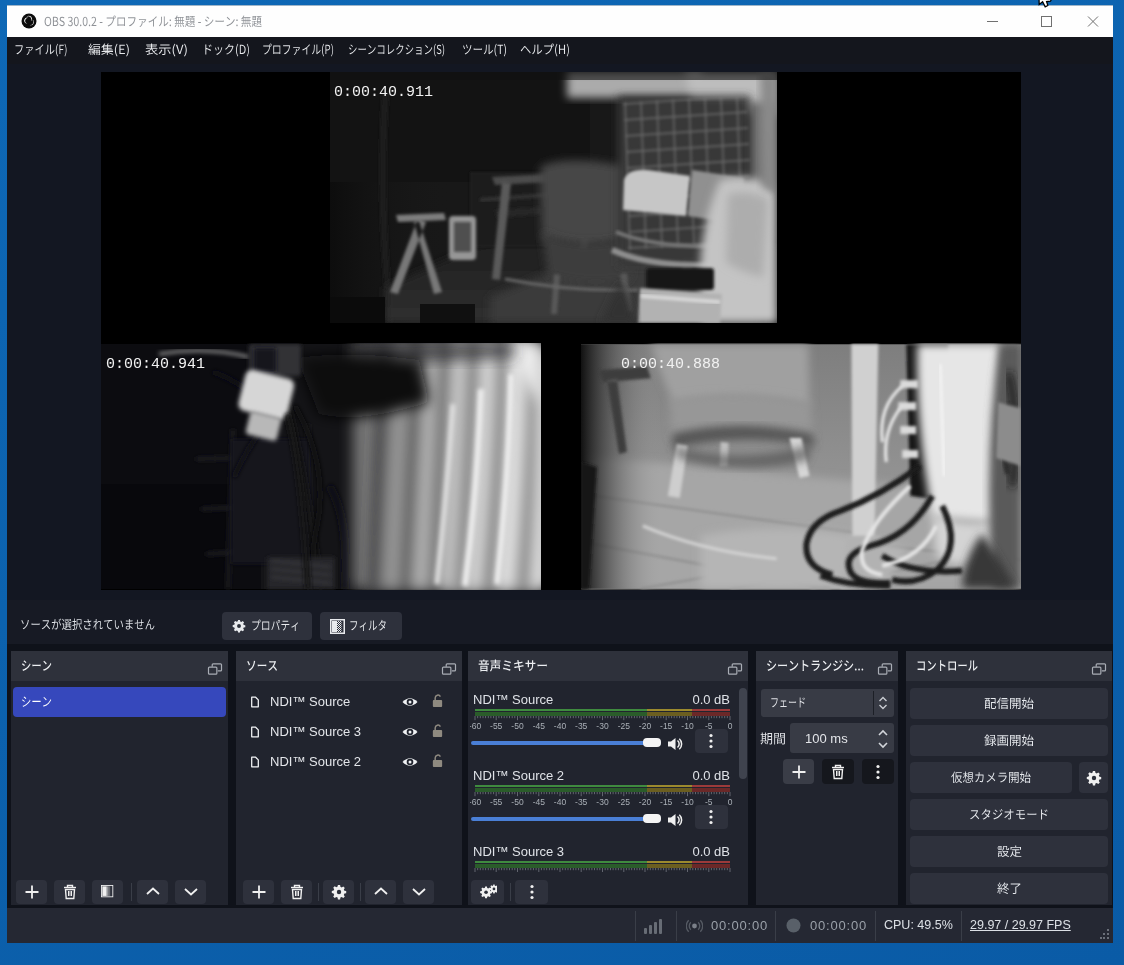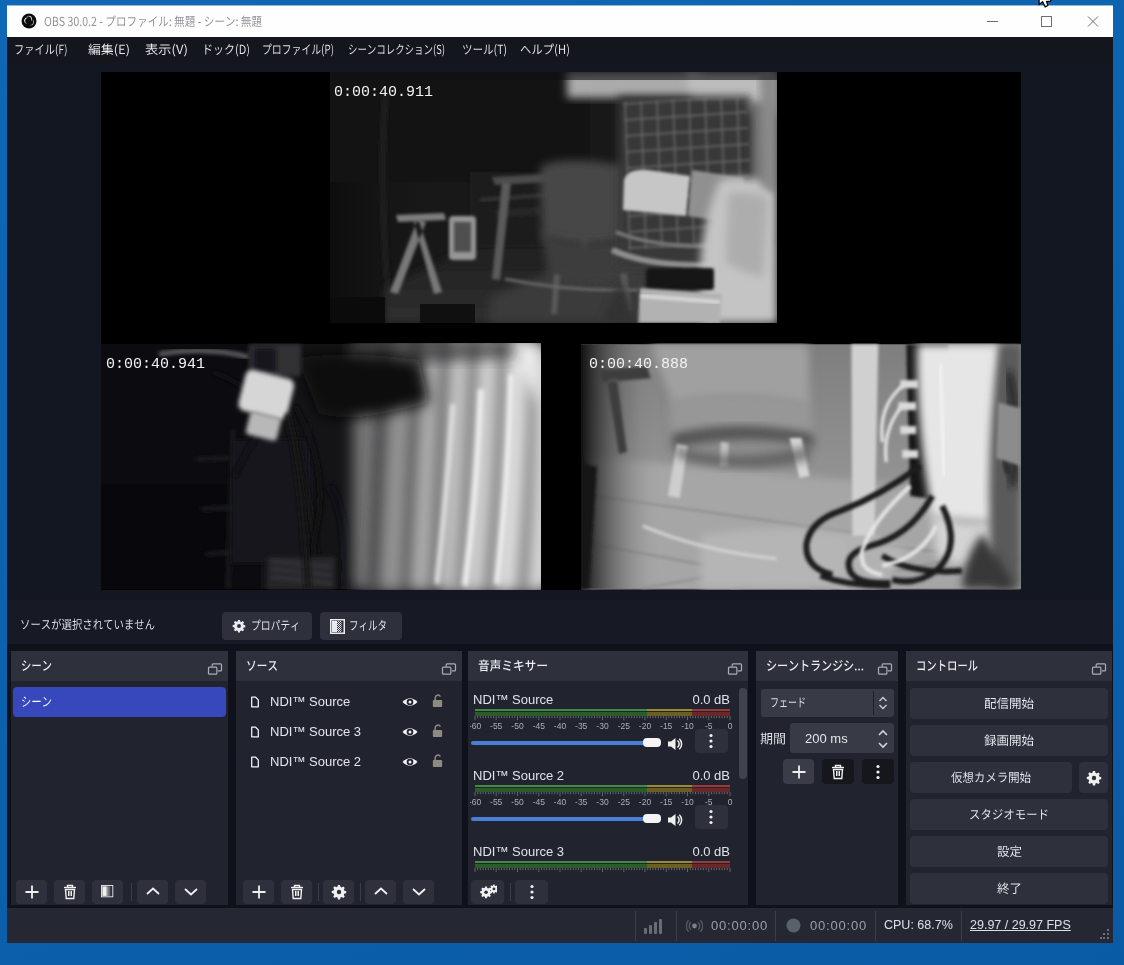--- a/index.html
+++ b/index.html
@@ -237,21 +237,21 @@
 </g>
 <path d="M420 0 L441 0 L441 245 L414 245 Q402 120 420 0 Z" fill="#5a5a5a" filter="url(#bC)"></path>
 <path d="M428 28 Q441 80 432 142" stroke="#1d1d1d" stroke-width="8" fill="none" filter="url(#bC)"></path>
 <path d="M430 60 Q418 90 428 130" stroke="#2e2e2e" stroke-width="6" fill="none" filter="url(#bC2)"></path>
 <path d="M402 190 Q420 215 436 245 L382 245 Q384 212 402 190 Z" fill="#383838" filter="url(#bC)"></path>
 <path d="M418 58 L441 64 L441 122 L416 114 Z" fill="#8c8c8c" filter="url(#bC2)"></path>
 <path d="M62 182 Q120 207 196 215" stroke="#d4d4d4" stroke-width="3" fill="none" filter="url(#bC2)"></path>
 </svg>
 <span class="abs" style="left:327px;top:79px;font:15px 'Liberation Mono',monospace;color:#f2f2f2;white-space:nowrap;">0:00:40.911</span>
 <span class="abs" style="left:99px;top:351px;font:15px 'Liberation Mono',monospace;color:#f2f2f2;white-space:nowrap;">0:00:40.941</span>
-<span class="abs" style="left:582px;top:351px;font:15px 'Liberation Mono',monospace;color:#f2f2f2;white-space:nowrap;">0:00:40.888</span>
+<span class="abs" style="left:614px;top:351px;font:15px 'Liberation Mono',monospace;color:#f2f2f2;white-space:nowrap;">0:00:40.888</span>
 <div class="abs" style="left:0;top:595px;width:1106px;height:44px;background:#171a24"></div>
 <svg class="abs" style="left:13px;top:613px" width="136" height="17" viewBox="0 0 136 17">
       <path transform="translate(0,11.0) scale(0.8308,1)" d="M3.3 -0.5Q4.9 -1.1 5.9 -2Q7 -3 7.7 -4Q8.4 -5.1 8.8 -6.2Q9.1 -7.2 9.3 -8.1Q9.3 -8.4 9.4 -8.7Q9.4 -9 9.4 -9.1L10.6 -9Q10.5 -8.7 10.5 -8.4Q10.4 -8.1 10.4 -8Q10.2 -6.9 9.8 -5.7Q9.4 -4.6 8.7 -3.5Q7.9 -2.4 6.8 -1.4Q5.8 -0.4 4.2 0.3ZM2.5 -9Q2.7 -8.7 3 -8.2Q3.3 -7.7 3.6 -7.2Q3.9 -6.7 4.2 -6.2Q4.5 -5.7 4.6 -5.4L3.6 -4.9Q3.4 -5.3 3.2 -5.8Q2.9 -6.3 2.6 -6.8Q2.3 -7.3 2 -7.8Q1.7 -8.2 1.6 -8.5Z M13.8 -5.4Q14 -5.4 14.2 -5.4Q14.5 -5.4 14.8 -5.4Q15.2 -5.3 15.5 -5.3Q15.7 -5.3 16.1 -5.3Q16.6 -5.3 17.1 -5.3Q17.7 -5.3 18.3 -5.3Q18.9 -5.3 19.6 -5.3Q20.2 -5.3 20.8 -5.3Q21.3 -5.3 21.7 -5.3Q22.2 -5.3 22.4 -5.3Q22.8 -5.3 23.2 -5.4Q23.5 -5.4 23.7 -5.4V-4.2Q23.5 -4.2 23.2 -4.2Q22.8 -4.2 22.4 -4.2Q22.2 -4.2 21.8 -4.2Q21.3 -4.2 20.8 -4.2Q20.2 -4.2 19.6 -4.2Q18.9 -4.2 18.3 -4.2Q17.7 -4.2 17.1 -4.2Q16.6 -4.2 16.1 -4.2Q15.7 -4.2 15.5 -4.2Q15 -4.2 14.5 -4.2Q14.1 -4.2 13.8 -4.2Z M35 -8.4Q34.9 -8.3 34.8 -8.1Q34.7 -7.9 34.7 -7.8Q34.4 -7.2 34.1 -6.5Q33.7 -5.7 33.2 -5Q32.7 -4.3 32.2 -3.7Q31.5 -2.9 30.7 -2.2Q29.9 -1.4 29 -0.8Q28 -0.2 27 0.3L26.2 -0.6Q27.3 -1 28.2 -1.6Q29.1 -2.1 29.9 -2.9Q30.8 -3.6 31.4 -4.3Q31.8 -4.8 32.2 -5.4Q32.7 -6 33 -6.6Q33.3 -7.2 33.5 -7.8Q33.4 -7.8 33 -7.8Q32.6 -7.8 32.1 -7.8Q31.6 -7.8 31 -7.8Q30.5 -7.8 30 -7.8Q29.4 -7.8 29.1 -7.8Q28.7 -7.8 28.6 -7.8Q28.4 -7.8 28.1 -7.7Q27.8 -7.7 27.6 -7.7Q27.4 -7.7 27.3 -7.7V-8.8Q27.4 -8.8 27.7 -8.8Q27.9 -8.8 28.2 -8.8Q28.4 -8.7 28.6 -8.7Q28.7 -8.7 29.1 -8.7Q29.5 -8.7 30 -8.7Q30.5 -8.7 31 -8.7Q31.6 -8.7 32.1 -8.7Q32.6 -8.7 32.9 -8.7Q33.3 -8.7 33.4 -8.7Q33.7 -8.7 34 -8.8Q34.2 -8.8 34.4 -8.8ZM32.4 -4.3Q32.9 -3.9 33.4 -3.4Q34 -2.9 34.5 -2.3Q35 -1.8 35.5 -1.3Q35.9 -0.8 36.2 -0.4L35.4 0.3Q34.9 -0.3 34.3 -1Q33.7 -1.6 33 -2.3Q32.3 -3 31.7 -3.6Z M42.8 -9.7Q42.8 -9.5 42.7 -9.3Q42.7 -9.2 42.7 -9Q42.6 -8.7 42.6 -8.4Q42.5 -8 42.4 -7.5Q42.3 -7.1 42.2 -6.7Q42.1 -6.2 41.9 -5.5Q41.7 -4.8 41.5 -4.1Q41.3 -3.3 41 -2.6Q40.7 -1.8 40.3 -1Q39.9 -0.2 39.5 0.4L38.5 0Q38.9 -0.5 39.3 -1.3Q39.7 -2 40 -2.7Q40.3 -3.5 40.5 -4.3Q40.8 -5 41 -5.6Q41.1 -6.3 41.2 -6.7Q41.4 -7.5 41.5 -8.3Q41.6 -9.1 41.6 -9.8ZM47.1 -8.3Q47.4 -7.9 47.7 -7.3Q48.1 -6.7 48.4 -6.1Q48.7 -5.5 49 -4.9Q49.2 -4.3 49.4 -3.8L48.4 -3.4Q48.3 -3.8 48 -4.5Q47.8 -5.1 47.5 -5.7Q47.2 -6.3 46.9 -6.9Q46.5 -7.5 46.2 -7.9ZM38.3 -7Q38.6 -6.9 38.9 -7Q39.1 -7 39.4 -7Q39.7 -7 40.1 -7Q40.6 -7 41.1 -7.1Q41.6 -7.1 42.1 -7.2Q42.6 -7.2 43.1 -7.2Q43.5 -7.3 43.7 -7.3Q44.3 -7.3 44.8 -7.1Q45.2 -6.9 45.5 -6.5Q45.8 -6 45.8 -5.2Q45.8 -4.4 45.7 -3.6Q45.6 -2.7 45.5 -1.9Q45.3 -1.2 45 -0.6Q44.8 -0 44.3 0.2Q43.8 0.4 43.2 0.4Q42.9 0.4 42.5 0.3Q42 0.3 41.8 0.2L41.6 -0.8Q41.9 -0.7 42.1 -0.7Q42.4 -0.6 42.7 -0.6Q42.9 -0.6 43.1 -0.6Q43.5 -0.6 43.7 -0.7Q44 -0.8 44.2 -1.2Q44.4 -1.6 44.5 -2.3Q44.7 -2.9 44.7 -3.6Q44.8 -4.4 44.8 -5Q44.8 -5.6 44.6 -5.9Q44.5 -6.2 44.2 -6.3Q43.9 -6.4 43.5 -6.4Q43.2 -6.4 42.6 -6.3Q42.1 -6.3 41.5 -6.2Q40.9 -6.2 40.3 -6.1Q39.8 -6.1 39.5 -6Q39.3 -6 39 -6Q38.7 -5.9 38.4 -5.9ZM47.2 -10.1Q47.4 -9.9 47.6 -9.6Q47.8 -9.2 48 -8.9Q48.1 -8.6 48.3 -8.4L47.6 -8.1Q47.5 -8.3 47.3 -8.6Q47.1 -8.9 46.9 -9.3Q46.7 -9.6 46.6 -9.8ZM48.6 -10.6Q48.8 -10.4 49 -10Q49.2 -9.7 49.4 -9.4Q49.6 -9.1 49.7 -8.9L49 -8.6Q48.8 -9 48.5 -9.5Q48.2 -9.9 48 -10.3Z M53 -5.6V-1.1H52.1V-4.7H50.6V-5.6ZM53 -1.5Q53.4 -0.8 54.3 -0.5Q55.1 -0.1 56.2 -0.1Q56.7 -0.1 57.5 -0.1Q58.2 -0.1 59.1 -0.1Q59.9 -0.1 60.7 -0.1Q61.5 -0.1 62.1 -0.2Q62 -0.1 62 0.1Q61.9 0.2 61.8 0.4Q61.8 0.6 61.8 0.7Q61.2 0.7 60.5 0.8Q59.8 0.8 59 0.8Q58.2 0.8 57.5 0.8Q56.7 0.8 56.2 0.8Q54.9 0.7 54.1 0.4Q53.2 -0 52.6 -0.7Q52.2 -0.3 51.8 0.1Q51.4 0.5 50.9 0.9L50.4 0Q50.8 -0.3 51.3 -0.7Q51.8 -1.1 52.2 -1.5ZM50.6 -9.7 51.4 -10.2Q51.7 -9.9 52.1 -9.5Q52.5 -9.2 52.8 -8.8Q53.1 -8.4 53.3 -8.1L52.5 -7.6Q52.3 -7.9 52 -8.3Q51.7 -8.7 51.4 -9Q51 -9.4 50.6 -9.7ZM53.9 -5.2H61.5V-4.5H53.9ZM53.5 -3.3H61.9V-2.6H53.5ZM55.8 -6.1H56.7V-2.9H55.8ZM58.7 -6.1H59.6V-2.9H58.7ZM54.2 -8.5H56.4V-9.4H53.8V-10H57.3V-7.9H54.2ZM54 -8.5H54.8V-7.2Q54.8 -7.1 54.9 -7Q54.9 -7 55.2 -7Q55.3 -7 55.5 -7Q55.7 -7 55.9 -7Q56.1 -7 56.3 -7Q56.5 -7 56.6 -7Q56.8 -7 56.9 -7.1Q57 -7.2 57 -7.6Q57.1 -7.5 57.3 -7.4Q57.5 -7.4 57.7 -7.3Q57.6 -6.7 57.4 -6.5Q57.2 -6.3 56.7 -6.3Q56.6 -6.3 56.4 -6.3Q56.2 -6.3 55.9 -6.3Q55.7 -6.3 55.4 -6.3Q55.2 -6.3 55.1 -6.3Q54.7 -6.3 54.4 -6.4Q54.2 -6.4 54.1 -6.7Q54 -6.9 54 -7.2ZM58.4 -8.5H60.5V-9.4H57.9V-10H61.3V-7.9H58.4ZM58.1 -8.5H58.9V-7.2Q58.9 -7.1 59 -7Q59.1 -7 59.4 -7Q59.5 -7 59.7 -7Q59.9 -7 60.1 -7Q60.3 -7 60.6 -7Q60.8 -7 60.9 -7Q61.1 -7 61.2 -7.1Q61.2 -7.2 61.3 -7.6Q61.4 -7.5 61.6 -7.5Q61.8 -7.4 62 -7.4Q61.9 -6.7 61.7 -6.5Q61.5 -6.3 61 -6.3Q60.9 -6.3 60.7 -6.3Q60.4 -6.3 60.1 -6.3Q59.8 -6.3 59.6 -6.3Q59.4 -6.3 59.3 -6.3Q58.8 -6.3 58.6 -6.4Q58.3 -6.4 58.2 -6.7Q58.1 -6.9 58.1 -7.2ZM58.5 -2 59.2 -2.4Q59.6 -2.2 60.1 -1.9Q60.6 -1.7 61 -1.4Q61.4 -1.1 61.7 -0.9L60.8 -0.5Q60.4 -0.8 59.8 -1.2Q59.1 -1.7 58.5 -2ZM56.2 -2.4 57 -2.1Q56.6 -1.7 55.9 -1.3Q55.2 -0.8 54.5 -0.5Q54.5 -0.6 54.4 -0.7Q54.2 -0.8 54.1 -0.9Q54 -1 53.9 -1.1Q54.5 -1.4 55.1 -1.7Q55.8 -2.1 56.2 -2.4Z M68.2 -9.8H69.1V-5.5Q69.1 -4.8 69.1 -3.9Q69 -3 68.8 -2.2Q68.6 -1.3 68.2 -0.5Q67.8 0.3 67.2 1Q67.1 0.9 67 0.8Q66.8 0.7 66.7 0.5Q66.6 0.4 66.5 0.4Q67.1 -0.2 67.4 -1Q67.7 -1.7 67.9 -2.5Q68.1 -3.3 68.1 -4Q68.2 -4.8 68.2 -5.5ZM71.5 -5.1Q71.8 -3.9 72.2 -2.9Q72.6 -1.8 73.2 -1Q73.9 -0.2 74.7 0.2Q74.6 0.3 74.5 0.4Q74.4 0.6 74.3 0.7Q74.1 0.9 74.1 1Q73.1 0.5 72.5 -0.4Q71.8 -1.3 71.4 -2.4Q70.9 -3.6 70.6 -4.9ZM68.6 -9.8H74V-4.7H68.6V-5.6H73.1V-8.9H68.6ZM63.1 -8H67.6V-7.1H63.1ZM65 -10.5H65.9V-0.1Q65.9 0.3 65.7 0.5Q65.6 0.7 65.4 0.8Q65.1 0.9 64.7 1Q64.2 1 63.5 1Q63.5 0.8 63.4 0.6Q63.3 0.3 63.2 0.1Q63.7 0.1 64.1 0.1Q64.5 0.1 64.7 0.1Q64.8 0.1 64.9 0.1Q65 0 65 -0.1ZM62.9 -3.9Q63.5 -4 64.3 -4.2Q65 -4.4 65.9 -4.6Q66.7 -4.8 67.6 -5L67.7 -4.1Q66.5 -3.8 65.3 -3.5Q64.1 -3.2 63.2 -3Z M81.5 -8.9Q81.5 -9.1 81.4 -9.3Q81.3 -9.6 81.2 -9.8L82.3 -10Q82.4 -9.6 82.5 -9.2Q82.6 -8.7 82.7 -8.2Q82.9 -7.8 83 -7.4Q83.3 -6.5 83.8 -5.7Q84.2 -4.9 84.6 -4.4Q84.7 -4.2 84.9 -4Q85 -3.9 85.1 -3.7L84.6 -3Q84.4 -3.1 84 -3.1Q83.7 -3.2 83.2 -3.2Q82.8 -3.3 82.4 -3.3Q82 -3.3 81.6 -3.4L81.7 -4.2Q82 -4.2 82.4 -4.1Q82.8 -4.1 83.2 -4.1Q83.5 -4 83.8 -4Q83.5 -4.4 83.2 -4.9Q82.9 -5.5 82.6 -6Q82.3 -6.6 82.1 -7.2Q81.9 -7.7 81.8 -8.1Q81.6 -8.6 81.5 -8.9ZM77 -7.9Q78 -7.8 79 -7.7Q80 -7.7 80.9 -7.7Q81.7 -7.7 82.5 -7.8Q83 -7.8 83.5 -7.9Q84.1 -8 84.6 -8.2Q85.2 -8.3 85.7 -8.5L85.8 -7.5Q85.3 -7.3 84.8 -7.2Q84.3 -7.1 83.8 -7Q83.2 -7 82.8 -6.9Q81.6 -6.8 80.1 -6.8Q78.7 -6.8 77 -6.9ZM78.9 -3.9Q78.6 -3.4 78.5 -3Q78.3 -2.6 78.3 -2.2Q78.3 -1.3 79.1 -0.9Q79.9 -0.5 81.3 -0.4Q82.2 -0.4 83 -0.5Q83.8 -0.6 84.5 -0.7L84.4 0.3Q83.8 0.4 83 0.4Q82.2 0.5 81.2 0.5Q80 0.5 79.1 0.2Q78.3 -0.1 77.8 -0.6Q77.3 -1.2 77.3 -2Q77.3 -2.6 77.5 -3.1Q77.7 -3.6 77.9 -4.1Z M99.7 -1Q99.2 -0.5 98.6 -0.2Q98 0.1 97.4 0.1Q96.8 0.1 96.4 -0.3Q96 -0.7 96 -1.5Q96 -2 96.1 -2.6Q96.1 -3.2 96.2 -3.9Q96.3 -4.5 96.4 -5.1Q96.5 -5.7 96.5 -6.1Q96.5 -6.7 96.2 -6.9Q95.9 -7.2 95.5 -7.2Q95 -7.2 94.5 -6.9Q93.9 -6.7 93.4 -6.2Q92.8 -5.8 92.3 -5.3Q91.7 -4.7 91.3 -4.2L91.3 -5.4Q91.5 -5.7 91.9 -6Q92.3 -6.4 92.7 -6.7Q93.2 -7.1 93.7 -7.4Q94.2 -7.7 94.7 -7.9Q95.2 -8.1 95.7 -8.1Q96.3 -8.1 96.7 -7.9Q97.1 -7.7 97.3 -7.3Q97.4 -6.9 97.4 -6.4Q97.4 -6 97.4 -5.4Q97.3 -4.7 97.2 -4.1Q97.1 -3.4 97 -2.8Q97 -2.2 97 -1.8Q97 -1.4 97.1 -1.2Q97.3 -1 97.6 -1Q98.1 -1 98.6 -1.3Q99 -1.5 99.5 -2ZM91.3 -6.9Q91.1 -6.9 90.8 -6.9Q90.5 -6.8 90.1 -6.8Q89.7 -6.7 89.3 -6.7Q88.9 -6.6 88.6 -6.6L88.5 -7.6Q88.7 -7.6 88.9 -7.6Q89.1 -7.6 89.3 -7.6Q89.6 -7.6 89.9 -7.7Q90.3 -7.7 90.7 -7.8Q91.2 -7.8 91.5 -7.9Q91.9 -7.9 92.1 -8L92.5 -7.6Q92.4 -7.4 92.2 -7.2Q92.1 -7 92 -6.8Q91.8 -6.6 91.7 -6.4L91.3 -4.7Q91.1 -4.3 90.8 -3.9Q90.5 -3.4 90.1 -2.9Q89.8 -2.4 89.5 -1.9Q89.1 -1.4 88.8 -1L88.2 -1.9Q88.4 -2.2 88.7 -2.6Q89.1 -3 89.4 -3.5Q89.8 -4 90.1 -4.4Q90.4 -4.9 90.7 -5.3Q91 -5.7 91.1 -5.9L91.2 -6.6ZM91.2 -9Q91.2 -9.2 91.2 -9.5Q91.2 -9.7 91.1 -9.9L92.3 -9.9Q92.2 -9.6 92.2 -9.1Q92.1 -8.6 92 -7.8Q91.9 -7.1 91.9 -6.3Q91.8 -5.5 91.8 -4.7Q91.7 -4 91.7 -3.3Q91.7 -2.7 91.7 -2.3Q91.7 -1.8 91.8 -1.3Q91.8 -0.8 91.8 -0.3Q91.8 -0.1 91.8 0.1Q91.8 0.3 91.8 0.5H90.8Q90.8 0.3 90.8 0.1Q90.8 -0.1 90.8 -0.3Q90.8 -0.9 90.8 -1.3Q90.8 -1.8 90.8 -2.3Q90.8 -2.8 90.8 -3.5Q90.8 -3.7 90.9 -4.2Q90.9 -4.7 90.9 -5.3Q91 -5.9 91 -6.5Q91 -7.1 91.1 -7.6Q91.1 -8.1 91.1 -8.5Q91.2 -8.9 91.2 -9Z M101.1 -8.3Q101.4 -8.3 101.7 -8.3Q102 -8.4 102.2 -8.4Q102.5 -8.4 103 -8.5Q103.6 -8.5 104.4 -8.6Q105.1 -8.7 105.9 -8.7Q106.8 -8.8 107.7 -8.9Q108.3 -8.9 108.9 -9Q109.6 -9 110.1 -9.1Q110.6 -9.1 111 -9.1L111 -8.1Q110.7 -8.1 110.2 -8.1Q109.8 -8.1 109.3 -8Q108.9 -8 108.6 -7.9Q107.9 -7.7 107.4 -7.3Q106.8 -6.8 106.5 -6.3Q106.1 -5.7 105.9 -5.1Q105.7 -4.5 105.7 -3.9Q105.7 -3.2 106 -2.7Q106.2 -2.1 106.6 -1.7Q107.1 -1.4 107.6 -1.1Q108.2 -0.9 108.8 -0.8Q109.4 -0.7 110 -0.6L109.7 0.4Q109 0.4 108.3 0.2Q107.6 0 106.9 -0.3Q106.3 -0.6 105.8 -1.1Q105.3 -1.6 105 -2.2Q104.7 -2.9 104.7 -3.7Q104.7 -4.7 105.1 -5.5Q105.4 -6.4 105.9 -7Q106.5 -7.6 107.1 -7.9Q106.6 -7.9 106.1 -7.8Q105.5 -7.8 104.8 -7.7Q104.1 -7.6 103.4 -7.6Q102.8 -7.5 102.2 -7.4Q101.6 -7.3 101.2 -7.2Z M115.3 -8.7Q115.3 -8.6 115.2 -8.4Q115.2 -8.1 115.2 -7.9Q115.2 -7.7 115.2 -7.5Q115.2 -7.1 115.2 -6.6Q115.2 -6.1 115.2 -5.6Q115.2 -5.1 115.3 -4.6Q115.4 -3.5 115.6 -2.7Q115.8 -1.9 116.2 -1.5Q116.5 -1.1 117 -1.1Q117.2 -1.1 117.4 -1.3Q117.7 -1.5 117.9 -1.9Q118.1 -2.2 118.2 -2.7Q118.4 -3.2 118.5 -3.6L119.3 -2.7Q118.9 -1.7 118.6 -1.1Q118.2 -0.4 117.8 -0.2Q117.4 0.1 117 0.1Q116.4 0.1 115.8 -0.3Q115.3 -0.7 114.9 -1.7Q114.5 -2.7 114.3 -4.3Q114.2 -4.9 114.2 -5.5Q114.2 -6.1 114.2 -6.7Q114.2 -7.3 114.2 -7.6Q114.2 -7.9 114.1 -8.2Q114.1 -8.5 114.1 -8.7ZM121.8 -8.4Q122.1 -7.9 122.4 -7.4Q122.7 -6.8 123 -6.2Q123.3 -5.5 123.5 -4.8Q123.7 -4.2 123.8 -3.5Q123.9 -2.8 124 -2.2L123 -1.8Q122.9 -2.6 122.7 -3.5Q122.6 -4.4 122.3 -5.2Q122 -6 121.6 -6.8Q121.3 -7.5 120.8 -8Z M132.2 -9.9Q132.1 -9.8 132.1 -9.6Q132.1 -9.4 132.1 -9.1Q132.1 -8.9 132.1 -8.5Q132.1 -8.1 132.1 -7.7Q132.1 -7.2 132.1 -6.7Q132.1 -6.3 132.1 -5.9Q132.1 -5.2 132.1 -4.6Q132.1 -3.9 132.2 -3.2Q132.2 -2.6 132.2 -2Q132.3 -1.5 132.3 -1.2Q132.3 -0.7 132 -0.3Q131.8 0.1 131.4 0.3Q130.9 0.6 130.1 0.6Q128.7 0.6 128 0.1Q127.3 -0.4 127.3 -1.3Q127.3 -1.8 127.6 -2.3Q128 -2.7 128.6 -2.9Q129.3 -3.2 130.2 -3.2Q131.2 -3.2 132 -2.9Q132.9 -2.7 133.6 -2.4Q134.3 -2 134.9 -1.6Q135.5 -1.2 135.8 -1L135.2 -0.1Q134.8 -0.5 134.3 -0.9Q133.7 -1.3 133.1 -1.6Q132.4 -1.9 131.6 -2.1Q130.9 -2.4 130 -2.4Q129.1 -2.4 128.7 -2.1Q128.2 -1.7 128.2 -1.3Q128.2 -1 128.4 -0.8Q128.6 -0.6 128.9 -0.4Q129.3 -0.3 129.9 -0.3Q130.3 -0.3 130.6 -0.4Q130.9 -0.5 131.1 -0.7Q131.3 -1 131.3 -1.4Q131.3 -1.8 131.2 -2.3Q131.2 -2.9 131.2 -3.6Q131.2 -4.2 131.2 -4.8Q131.1 -5.4 131.1 -5.9Q131.1 -6.3 131.1 -6.7Q131.1 -7.2 131.1 -7.6Q131.1 -8 131.1 -8.4Q131.1 -8.8 131.1 -9.2Q131.1 -9.3 131.1 -9.6Q131.1 -9.8 131.1 -9.9ZM127.4 -8.6Q127.7 -8.5 128.1 -8.5Q128.5 -8.4 129 -8.4Q129.4 -8.3 129.8 -8.3Q130.3 -8.3 130.6 -8.3Q131.8 -8.3 133 -8.4Q134.2 -8.5 135.5 -8.7L135.5 -7.8Q134.8 -7.7 133.9 -7.6Q133.1 -7.5 132.3 -7.5Q131.4 -7.4 130.6 -7.4Q130.2 -7.4 129.6 -7.5Q129 -7.5 128.4 -7.5Q127.8 -7.6 127.4 -7.6ZM127.3 -5.9Q127.7 -5.9 128.1 -5.8Q128.5 -5.8 128.9 -5.7Q129.3 -5.7 129.7 -5.7Q130.1 -5.7 130.5 -5.7Q131.4 -5.7 132.2 -5.7Q133.1 -5.8 133.9 -5.8Q134.8 -5.9 135.6 -6L135.6 -5.1Q134.9 -5 134.3 -5Q133.7 -4.9 133.1 -4.9Q132.5 -4.8 131.8 -4.8Q131.2 -4.8 130.5 -4.8Q130 -4.8 129.5 -4.8Q128.9 -4.8 128.3 -4.9Q127.8 -4.9 127.3 -5Z M146.7 -9.6Q146.7 -9.5 146.7 -9.4Q146.7 -9.2 146.7 -9Q146.7 -8.9 146.7 -8.7Q146.7 -8.3 146.7 -7.9Q146.7 -7.5 146.7 -7.1Q146.7 -6.8 146.7 -6.4Q146.6 -6 146.6 -5.4Q146.6 -4.8 146.6 -4.3Q146.5 -3.8 146.5 -3.5Q146.4 -3.1 146.2 -2.9Q145.9 -2.8 145.5 -2.8Q145.3 -2.8 145 -2.8Q144.6 -2.8 144.3 -2.9Q144 -2.9 143.9 -2.9L143.9 -3.8Q144.2 -3.7 144.6 -3.7Q144.9 -3.6 145.1 -3.6Q145.4 -3.6 145.5 -3.7Q145.6 -3.8 145.6 -4Q145.6 -4.2 145.7 -4.6Q145.7 -5 145.7 -5.5Q145.7 -6 145.7 -6.4Q145.8 -6.8 145.8 -7.2Q145.8 -7.6 145.8 -8Q145.8 -8.4 145.8 -8.7Q145.8 -8.8 145.7 -9Q145.7 -9.2 145.7 -9.4Q145.7 -9.5 145.7 -9.6ZM141.8 -9.2Q141.8 -9 141.8 -8.8Q141.8 -8.5 141.8 -8.2Q141.8 -7.8 141.7 -7.2Q141.7 -6.6 141.7 -5.9Q141.7 -5.2 141.7 -4.6Q141.7 -3.9 141.7 -3.4Q141.7 -2.8 141.7 -2.6Q141.8 -2.1 141.8 -1.7Q141.9 -1.4 142.1 -1.2Q142.3 -0.9 142.7 -0.9Q143.2 -0.8 144 -0.8Q144.6 -0.8 145.3 -0.8Q146 -0.8 146.7 -0.9Q147.3 -1 147.7 -1L147.6 0Q147.2 0 146.6 0.1Q146 0.1 145.3 0.2Q144.6 0.2 144 0.2Q142.9 0.2 142.3 0.1Q141.7 -0.1 141.3 -0.4Q141 -0.7 140.9 -1.2Q140.8 -1.7 140.8 -2.4Q140.8 -2.7 140.8 -3.2Q140.8 -3.7 140.8 -4.3Q140.8 -4.9 140.8 -5.5Q140.8 -6.1 140.8 -6.7Q140.8 -7.2 140.8 -7.6Q140.8 -8 140.8 -8.2Q140.8 -8.5 140.8 -8.7Q140.8 -9 140.7 -9.2ZM138.1 -6.3Q138.4 -6.3 138.7 -6.3Q139 -6.3 139.4 -6.3Q139.8 -6.4 140.5 -6.4Q141.3 -6.5 142.3 -6.6Q143.2 -6.7 144.3 -6.8Q145.3 -6.9 146.3 -7Q147.3 -7 148 -7.1Q148.3 -7.1 148.5 -7.1Q148.8 -7.1 149 -7.1V-6.2Q148.9 -6.2 148.8 -6.2Q148.6 -6.2 148.4 -6.2Q148.2 -6.2 148 -6.2Q147.5 -6.2 146.8 -6.1Q146.1 -6.1 145.3 -6Q144.4 -5.9 143.6 -5.8Q142.7 -5.8 141.9 -5.7Q141.1 -5.6 140.5 -5.5Q139.8 -5.4 139.4 -5.4Q139.2 -5.4 139 -5.3Q138.8 -5.3 138.6 -5.3Q138.3 -5.3 138.2 -5.2Z M156.8 -9.3Q156.8 -9.2 156.7 -9Q156.5 -8.8 156.4 -8.7Q156.2 -8.3 155.9 -7.8Q155.6 -7.3 155.3 -6.7Q155 -6.1 154.6 -5.6Q154.3 -5 154.1 -4.5Q154.5 -4.9 155 -5.1Q155.5 -5.3 155.9 -5.3Q156.6 -5.3 157 -4.9Q157.4 -4.5 157.4 -3.8Q157.4 -3.4 157.4 -3Q157.4 -2.6 157.4 -2.2Q157.4 -1.8 157.5 -1.5Q157.5 -1 157.8 -0.8Q158.1 -0.6 158.5 -0.6Q159 -0.6 159.4 -0.9Q159.8 -1.1 160.1 -1.6Q160.5 -2.1 160.7 -2.6Q160.9 -3.1 161 -3.6L161.8 -3Q161.5 -1.9 161 -1.2Q160.6 -0.4 159.9 0Q159.2 0.5 158.3 0.5Q157.7 0.5 157.3 0.2Q156.9 -0 156.7 -0.4Q156.5 -0.8 156.5 -1.1Q156.5 -1.5 156.5 -1.9Q156.5 -2.3 156.5 -2.8Q156.5 -3.2 156.4 -3.5Q156.4 -3.9 156.2 -4.1Q156 -4.4 155.5 -4.4Q155 -4.4 154.6 -4.1Q154.1 -3.8 153.7 -3.3Q153.3 -2.9 153.1 -2.4Q153 -2.1 152.8 -1.7Q152.6 -1.3 152.5 -0.9Q152.3 -0.5 152.2 -0.1Q152.1 0.2 152 0.5L150.9 0.1Q151.2 -0.5 151.5 -1.3Q151.9 -2.2 152.3 -3.1Q152.8 -4 153.2 -4.8Q153.6 -5.7 154.1 -6.5Q154.5 -7.3 154.8 -7.9Q155.1 -8.5 155.3 -8.8Q155.4 -9 155.5 -9.2Q155.6 -9.5 155.7 -9.7Z" fill="#dfe2e7"></path>
     </svg>
 <div class="ibtn" style="left:215px;top:607px;width:90px;height:28px"></div>
 <div class="ibtn" style="left:313px;top:607px;width:82px;height:28px"></div>
 <svg class="abs" style="left:225px;top:614px" width="14" height="14" viewBox="0 0 16 16">
       <path fill="#e8eaed" d="M6.9 1h2.2l.3 1.8 1.3.6 1.6-1 1.5 1.6-1 1.5.6 1.3 1.8.3v2.2l-1.8.3-.6 1.3 1 1.6-1.5 1.5-1.6-1-1.3.6-.3 1.8H6.9l-.3-1.8-1.3-.6-1.6 1-1.5-1.5 1-1.6-.6-1.3L.8 9.1V6.9l1.8-.3.6-1.3-1-1.6 1.5-1.5 1.6 1 1.3-.6z"></path>
       <circle cx="8" cy="8" r="2.2" fill="#2b2f39"></circle>
     </svg>
@@ -826,21 +826,21 @@
       <path transform="translate(0,11.0) scale(0.7200,1)" d="M10.8 -8.3Q10.7 -8.2 10.7 -8Q10.6 -7.9 10.6 -7.7Q10.5 -7.2 10.3 -6.6Q10.2 -6 9.9 -5.4Q9.7 -4.7 9.4 -4.1Q9.1 -3.6 8.7 -3.1Q8.1 -2.3 7.4 -1.7Q6.7 -1.1 5.8 -0.6Q4.9 -0.1 3.8 0.3L2.9 -0.7Q4.2 -1 5.1 -1.4Q5.9 -1.9 6.6 -2.4Q7.3 -3 7.8 -3.7Q8.3 -4.2 8.6 -5Q8.9 -5.7 9.1 -6.4Q9.4 -7.1 9.5 -7.7Q9.3 -7.7 8.8 -7.7Q8.3 -7.7 7.6 -7.7Q7 -7.7 6.3 -7.7Q5.5 -7.7 4.9 -7.7Q4.2 -7.7 3.7 -7.7Q3.2 -7.7 3.1 -7.7Q2.7 -7.7 2.4 -7.7Q2.1 -7.7 1.8 -7.7V-8.8Q2 -8.8 2.2 -8.8Q2.4 -8.8 2.6 -8.7Q2.9 -8.7 3.1 -8.7Q3.2 -8.7 3.6 -8.7Q4 -8.7 4.5 -8.7Q5 -8.7 5.7 -8.7Q6.3 -8.7 6.9 -8.7Q7.5 -8.7 8 -8.7Q8.5 -8.7 8.9 -8.7Q9.2 -8.7 9.3 -8.7Q9.5 -8.7 9.7 -8.7Q9.8 -8.8 10 -8.8Z M15 -6.5Q15.3 -6.4 15.5 -6.4Q15.8 -6.4 15.9 -6.4H21.7Q21.9 -6.4 22.1 -6.4Q22.4 -6.4 22.5 -6.5V-5.5Q22.4 -5.5 22.1 -5.5Q21.9 -5.5 21.7 -5.5H15.9Q15.8 -5.5 15.5 -5.5Q15.2 -5.5 15 -5.5ZM18.2 -0.4V-5.9H19.2V-0.4ZM14.4 -1Q14.7 -0.9 14.9 -0.9Q15.1 -0.9 15.3 -0.9H22.2Q22.5 -0.9 22.7 -0.9Q22.9 -0.9 23.1 -1V0.1Q22.9 0.1 22.6 0.1Q22.4 0 22.2 0H15.3Q15.1 0 14.9 0.1Q14.7 0.1 14.4 0.1Z M26.3 -5.4Q26.5 -5.4 26.7 -5.4Q27 -5.4 27.3 -5.4Q27.7 -5.3 28 -5.3Q28.2 -5.3 28.6 -5.3Q29.1 -5.3 29.6 -5.3Q30.2 -5.3 30.8 -5.3Q31.4 -5.3 32.1 -5.3Q32.7 -5.3 33.3 -5.3Q33.8 -5.3 34.2 -5.3Q34.7 -5.3 34.9 -5.3Q35.3 -5.3 35.7 -5.4Q36 -5.4 36.2 -5.4V-4.2Q36 -4.2 35.7 -4.2Q35.3 -4.2 34.9 -4.2Q34.7 -4.2 34.3 -4.2Q33.8 -4.2 33.3 -4.2Q32.7 -4.2 32.1 -4.2Q31.4 -4.2 30.8 -4.2Q30.2 -4.2 29.6 -4.2Q29.1 -4.2 28.6 -4.2Q28.2 -4.2 28 -4.2Q27.5 -4.2 27 -4.2Q26.6 -4.2 26.3 -4.2Z M45.7 -9Q45.9 -8.8 46.1 -8.4Q46.3 -8.1 46.5 -7.8Q46.7 -7.4 46.8 -7.1L46.1 -6.8Q46 -7.1 45.8 -7.4Q45.6 -7.8 45.4 -8.1Q45.2 -8.4 45 -8.7ZM47.2 -9.6Q47.4 -9.4 47.6 -9.1Q47.8 -8.8 48 -8.4Q48.2 -8.1 48.4 -7.8L47.7 -7.4Q47.5 -7.8 47.3 -8.1Q47.1 -8.4 46.9 -8.7Q46.7 -9 46.5 -9.3ZM41.3 -0.9Q41.3 -1.1 41.3 -1.6Q41.3 -2.2 41.3 -2.9Q41.3 -3.6 41.3 -4.4Q41.3 -5.3 41.3 -6Q41.3 -6.8 41.3 -7.4Q41.3 -7.9 41.3 -8.2Q41.3 -8.5 41.3 -8.8Q41.3 -9.2 41.2 -9.5H42.4Q42.4 -9.2 42.4 -8.9Q42.4 -8.5 42.4 -8.2Q42.4 -7.7 42.4 -7Q42.4 -6.4 42.4 -5.6Q42.4 -4.8 42.4 -4.1Q42.4 -3.3 42.4 -2.7Q42.4 -2 42.4 -1.5Q42.4 -1.1 42.4 -0.9Q42.4 -0.7 42.4 -0.5Q42.4 -0.2 42.4 0.1Q42.4 0.3 42.4 0.5H41.2Q41.3 0.2 41.3 -0.2Q41.3 -0.6 41.3 -0.9ZM42.1 -6.2Q42.8 -6.1 43.5 -5.8Q44.2 -5.5 45 -5.2Q45.8 -5 46.5 -4.7Q47.2 -4.4 47.7 -4.1L47.3 -3.1Q46.7 -3.3 46.1 -3.6Q45.4 -3.9 44.7 -4.2Q44 -4.5 43.3 -4.7Q42.6 -5 42.1 -5.1Z" fill="#e3e5e9"></path>
     </svg>
 <div class="sep" style="left:866px;top:686px;height:24px;background:#1c1f26"></div>
 <svg class="abs" style="left:870px;top:690px" width="12" height="16" viewBox="0 0 12 16">
       <path d="M2.5 6l3.5-3.5L9.5 6M2.5 10l3.5 3.5L9.5 10" stroke="#c9ccd2" stroke-width="1.4" fill="none"></path>
     </svg>
 <svg class="abs" style="left:753px;top:727px" width="27" height="18" viewBox="0 0 27 18">
       <path transform="translate(0,11.4)" d="M7.9 -10.3H11.5V-9.4H7.9ZM7.9 -7.3H11.5V-6.4H7.9ZM7.9 -4.3H11.6V-3.4H7.9ZM11.1 -10.3H12.1V-0.2Q12.1 0.2 11.9 0.4Q11.8 0.7 11.6 0.8Q11.3 0.9 10.8 1Q10.3 1 9.6 1Q9.6 0.8 9.5 0.5Q9.4 0.2 9.3 0Q9.8 0.1 10.3 0.1Q10.7 0.1 10.9 0.1Q11 0 11.1 -0Q11.1 -0.1 11.1 -0.2ZM7.5 -10.3H8.5V-5.6Q8.5 -4.8 8.4 -3.9Q8.4 -3.1 8.2 -2.2Q8.1 -1.3 7.8 -0.4Q7.6 0.4 7.1 1.1Q7 1 6.9 0.9Q6.8 0.8 6.6 0.7Q6.5 0.6 6.3 0.5Q6.9 -0.3 7.1 -1.4Q7.4 -2.5 7.5 -3.5Q7.5 -4.6 7.5 -5.6ZM0.7 -9.2H6.9V-8.3H0.7ZM2.2 -7.2H5.5V-6.4H2.2ZM2.2 -5.1H5.5V-4.3H2.2ZM0.5 -3H6.9V-2.1H0.5ZM1.8 -10.8H2.7V-2.7H1.8ZM5 -10.8H5.9V-2.7H5ZM2.3 -1.9 3.2 -1.6Q2.9 -0.9 2.4 -0.1Q1.8 0.6 1.3 1Q1.2 1 1.1 0.9Q0.9 0.7 0.8 0.6Q0.6 0.5 0.5 0.5Q1.1 0 1.5 -0.6Q2 -1.2 2.3 -1.9ZM4.2 -1.5 4.9 -1.9Q5.2 -1.6 5.5 -1.2Q5.7 -0.9 6 -0.5Q6.2 -0.2 6.3 0.1L5.5 0.5Q5.4 0.3 5.2 -0.1Q5 -0.4 4.7 -0.8Q4.4 -1.2 4.2 -1.5Z M17.5 -3H21.5V-2.2H17.5ZM17.5 -4.9H21.9V-0.2H17.5V-0.9H21V-4.1H17.5ZM17.1 -4.9H17.9V0.5H17.1ZM14.7 -8.5H18.3V-7.8H14.7ZM20.6 -8.5H24.3V-7.8H20.6ZM23.9 -10.4H24.9V-0.2Q24.9 0.2 24.8 0.5Q24.7 0.7 24.3 0.9Q24 1 23.5 1Q23 1 22.1 1Q22.1 0.9 22.1 0.7Q22 0.5 21.9 0.4Q21.9 0.2 21.8 0Q22.2 0.1 22.6 0.1Q22.9 0.1 23.2 0.1Q23.5 0 23.6 0Q23.8 0 23.9 -0Q23.9 -0.1 23.9 -0.3ZM14.7 -10.4H18.9V-5.9H14.7V-6.6H18V-9.6H14.7ZM24.4 -10.4V-9.6H21V-6.6H24.4V-5.9H20.1V-10.4ZM14.2 -10.4H15.1V1.1H14.2Z" fill="#e3e5e9"></path>
     </svg>
 <div class="abs" style="left:783px;top:718px;width:104px;height:30px;background:#383b45;border-radius:3px"></div>
-<span class="abs" style="left:798px;top:726px;font:13px 'Liberation Sans',sans-serif;color:#e3e5e9;white-space:nowrap;">200 ms</span>
+<span class="abs" style="left:798px;top:726px;font:13px 'Liberation Sans',sans-serif;color:#e3e5e9;white-space:nowrap;">100 ms</span>
 <svg class="abs" style="left:869px;top:722px" width="14" height="24" viewBox="0 0 14 24">
       <path d="M3 8l4-4 4 4" stroke="#d2d5da" stroke-width="1.6" fill="none"></path>
       <path d="M3 16l4 4 4-4" stroke="#d2d5da" stroke-width="1.6" fill="none"></path>
     </svg>
 <div class="abs" style="left:776px;top:754px;width:31px;height:25px;background:#3a3d47;border-radius:4px"></div>
 <svg class="abs" style="left:783.5px;top:758.5px" width="16" height="16" viewBox="0 0 16 16">
       <path d="M8 1.5v13M1.5 8h13" stroke="#f0f0f0" stroke-width="1.8" fill="none"></path>
     </svg>
 <div class="abs" style="left:815px;top:754px;width:32px;height:25px;background:#15171d;border-radius:4px"></div>
 <svg class="abs" style="left:823px;top:758.5px" width="16" height="16" viewBox="0 0 16 16">
@@ -912,21 +912,21 @@
 <circle cx="8.5" cy="8" r="2.4" fill="#7b8089" stroke="none"></circle>
 <path d="M4.8 4.3a5.2 5.2 0 0 0 0 7.4M12.2 4.3a5.2 5.2 0 0 1 0 7.4"></path>
 <path d="M2.7 2.2a8.2 8.2 0 0 0 0 11.6M14.3 2.2a8.2 8.2 0 0 1 0 11.6"></path>
 </g>
     </svg>
 <span class="abs" style="left:704px;top:913px;font:13px 'Liberation Sans',sans-serif;color:#9aa0a9;white-space:nowrap;letter-spacing:0.8px;">00:00:00</span>
 <svg class="abs" style="left:779px;top:913px" width="15" height="15" viewBox="0 0 15 15">
       <circle cx="7.5" cy="7.5" r="7" fill="#596069"></circle>
     </svg>
 <span class="abs" style="left:803px;top:913px;font:13px 'Liberation Sans',sans-serif;color:#9aa0a9;white-space:nowrap;letter-spacing:0.8px;">00:00:00</span>
-<span class="abs" style="left:877px;top:913px;font:12.5px 'Liberation Sans',sans-serif;color:#dce0e5;white-space:nowrap;">CPU: 68.7%</span>
+<span class="abs" style="left:877px;top:913px;font:12.5px 'Liberation Sans',sans-serif;color:#dce0e5;white-space:nowrap;">CPU: 49.5%</span>
 <span class="abs" style="left:963px;top:913px;font:12.5px 'Liberation Sans',sans-serif;color:#dce0e5;white-space:nowrap;text-decoration:underline;">29.97 / 29.97 FPS</span>
 <svg class="abs" style="left:1093px;top:924px" width="10" height="10" viewBox="0 0 10 10">
       <g fill="#6a6f79">
         <rect x="7" y="0" width="2" height="2"></rect>
         <rect x="7" y="4" width="2" height="2"></rect>
         <rect x="7" y="8" width="2" height="2"></rect>
         <rect x="3" y="4" width="2" height="2"></rect>
         <rect x="3" y="8" width="2" height="2"></rect>
         <rect x="0" y="8" width="2" height="2"></rect>
       </g>

